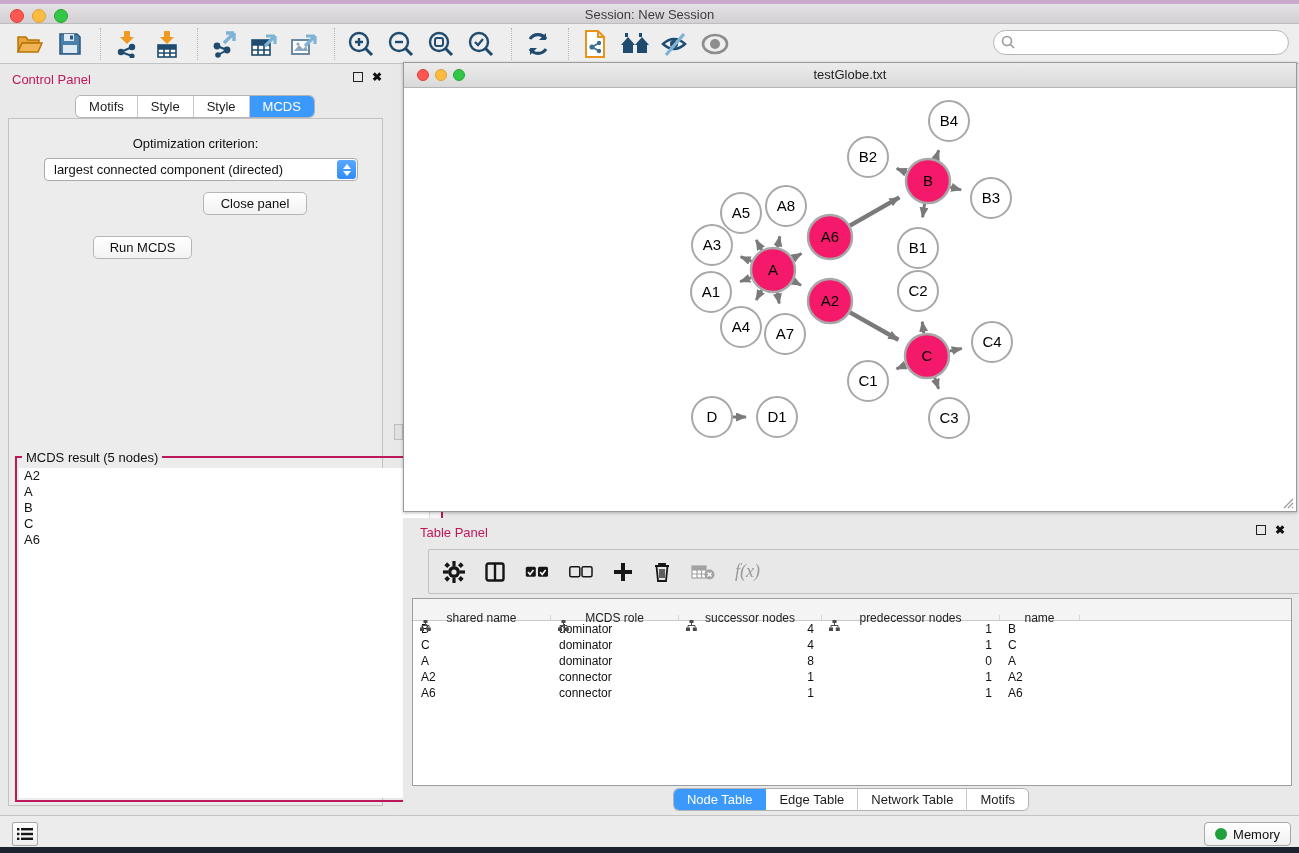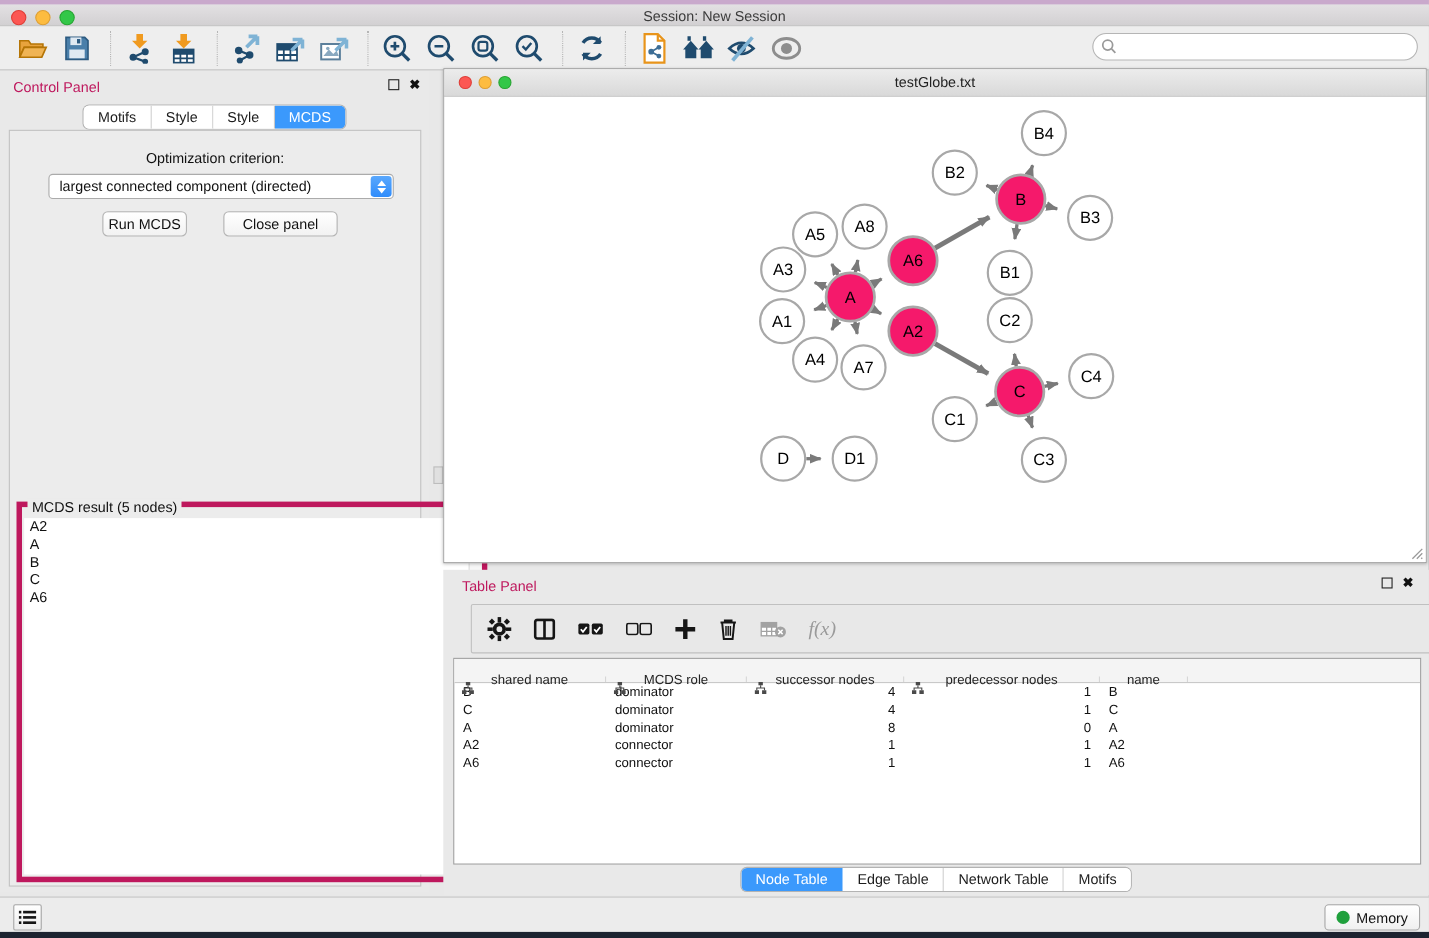--- a/index.html
+++ b/index.html
@@ -31,21 +31,21 @@
   .seg:last-child { border-right:none; }
   .seg.active { background:#3b99fc; color:#fff; border-right-color:#3b99fc; }
   .cp-tabs-row { position:absolute; top:31px; width:100%; text-align:center; }
   .cp-content { position:absolute; left:8px; top:53px; width:375px; height:688px; background:#ececec; border:1px solid #c2c2c2; }
   .opt-label { position:absolute; top:17px; width:100%; text-align:center; font-size:13px; color:#111; }
   .select-box { position:absolute; left:35px; top:39px; width:314px; height:23px; background:#fff; border:1px solid #ababab; border-radius:4px; font-size:13px; display:flex; align-items:center; padding-left:9px; color:#111; }
   .select-stepper { position:absolute; right:1px; top:1px; width:19px; height:19px; background:linear-gradient(#5aa8fd,#2f8cfb); border-radius:3px; display:flex; flex-direction:column; align-items:center; justify-content:center; gap:2px; }
   .select-stepper .tri-up { width:0; height:0; border-left:4px solid transparent; border-right:4px solid transparent; border-bottom:5px solid #fff; }
   .select-stepper .tri-dn { width:0; height:0; border-left:4px solid transparent; border-right:4px solid transparent; border-top:5px solid #fff; }
   .cp-btn { position:absolute; top:73px; height:23px; background:linear-gradient(#ffffff,#f2f2f2); border:1px solid #b5b5b5; border-radius:5px; font-size:13px; color:#111; text-align:center; line-height:21px; cursor:default; }
-  .result-box { position:absolute; left:6px; top:337px; width:428px; height:346px; border:5px solid #be185d; }
+  .result-box { position:absolute; left:6px; top:337px; width:428px; height:346px; border:2px solid #be185d; }
   .result-title { position:absolute; top:-8px; left:5px; background:#ececec; padding:0 4px; font-size:13px; color:#111; }
   .result-list { position:absolute; left:2px; top:10px; right:2px; bottom:2px; background:#fff; }
   .result-scrollbar { position:absolute; right:0; top:0; bottom:0; width:12px; background:#f7f7f7; border-left:1px solid #dcdcdc; }
   .result-item { font-size:13px; color:#111; line-height:16px; padding-left:5px; }
 
   
   .net-window { position:absolute; left:403px; top:62px; width:894px; height:450px; background:#fff; border:1px solid #9a9a9a; box-shadow:0 1px 3px rgba(0,0,0,.25); }
   .net-titlebar { position:absolute; left:0; top:0; width:100%; height:25px; background:linear-gradient(#ececec,#d9d9d9); border-bottom:1px solid #b5b5b5; }
   .net-traffic { position:absolute; top:6px; width:12px; height:12px; border-radius:50%; }
   .n-red{ left:13px; background:#fc5753; border:1px solid #df3e38;}
@@ -243,21 +243,21 @@
         </span></div>
     <div class="cp-content">
       <div class="opt-label">Optimization criterion:</div>
       <div class="select-box">
         <span>largest connected component (directed)</span>
         <span class="select-stepper">
             <span class="tri-up"></span>
             <span class="tri-dn"></span>
           </span>
       </div>
-      <div class="cp-btn" style="left:84px; width:77px;">Run MCDS</div>
+      <div class="cp-btn" style="left:84px; width:99px;margin-top:44px;">Run MCDS</div>
       <div class="cp-btn" style="left:194px; width:104px;">Close panel</div>
       <div class="result-box">
         <div class="result-title">MCDS result (5 nodes)</div>
         <div class="result-list">
             <div class="result-item">A2</div>
             <div class="result-item">A</div>
             <div class="result-item">B</div>
             <div class="result-item">C</div>
             <div class="result-item">A6</div>
           </div>

